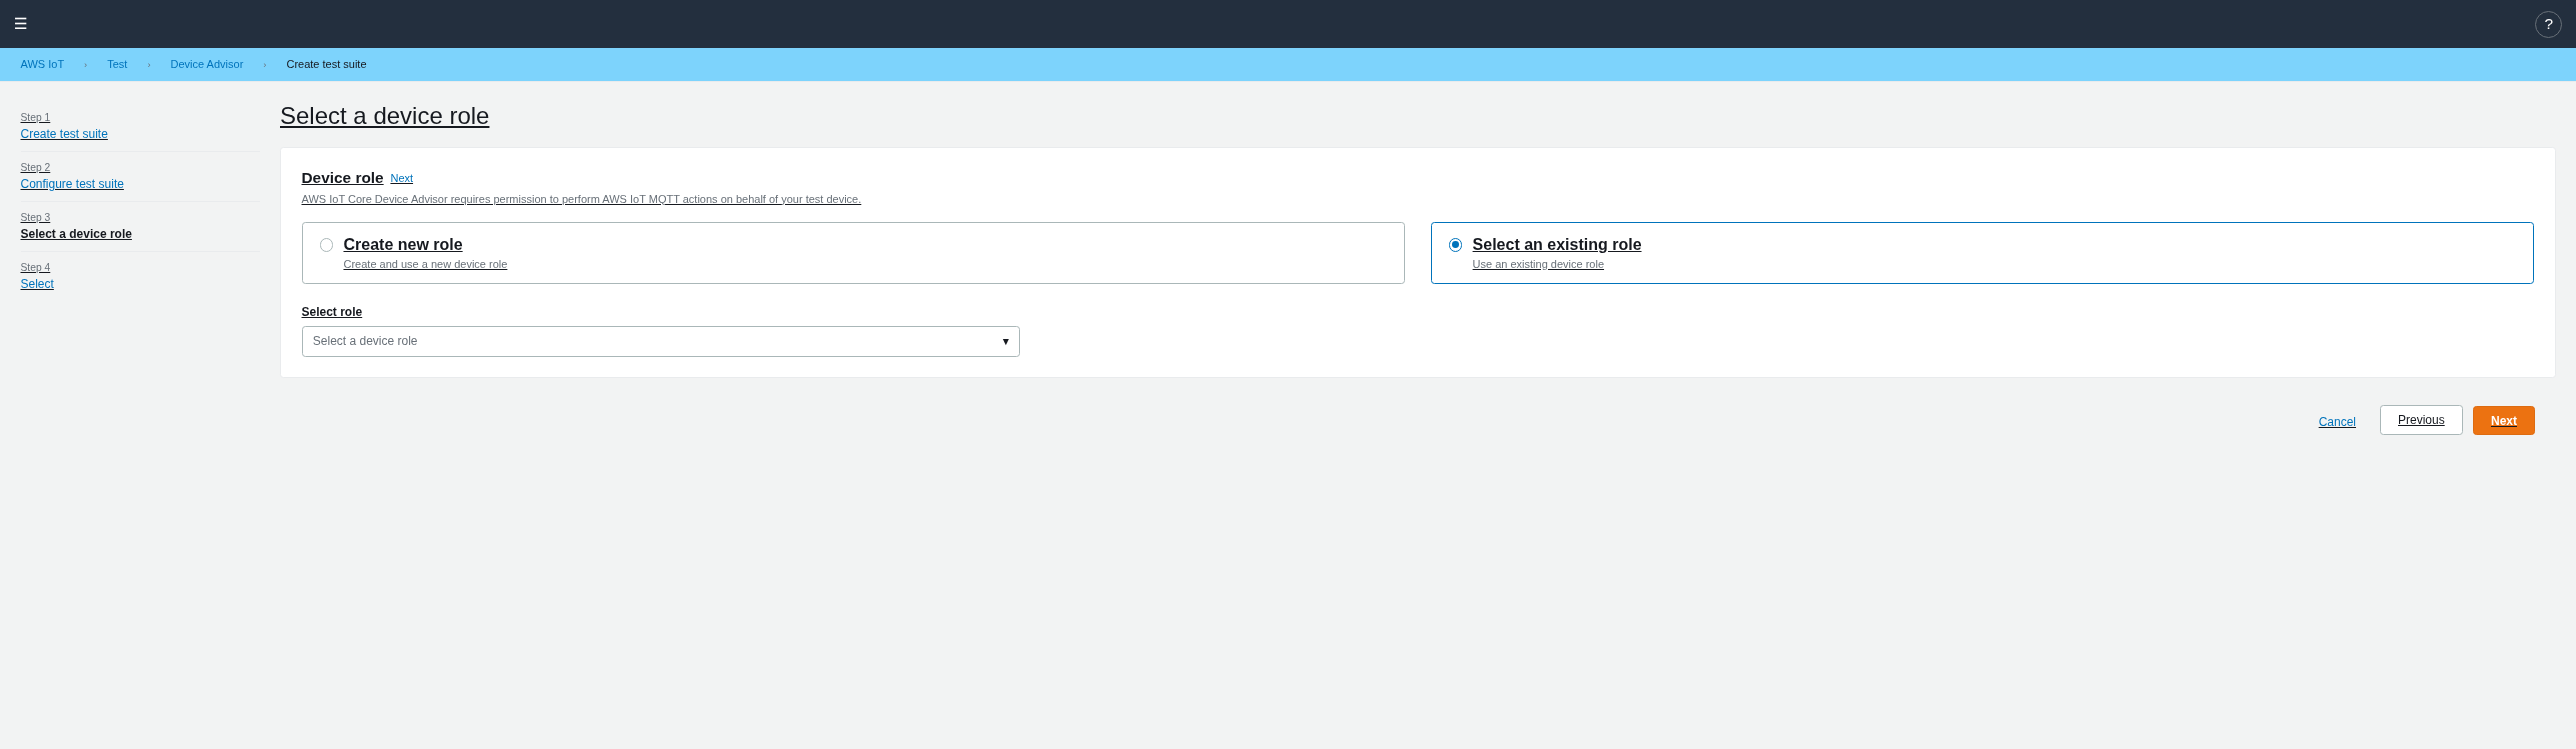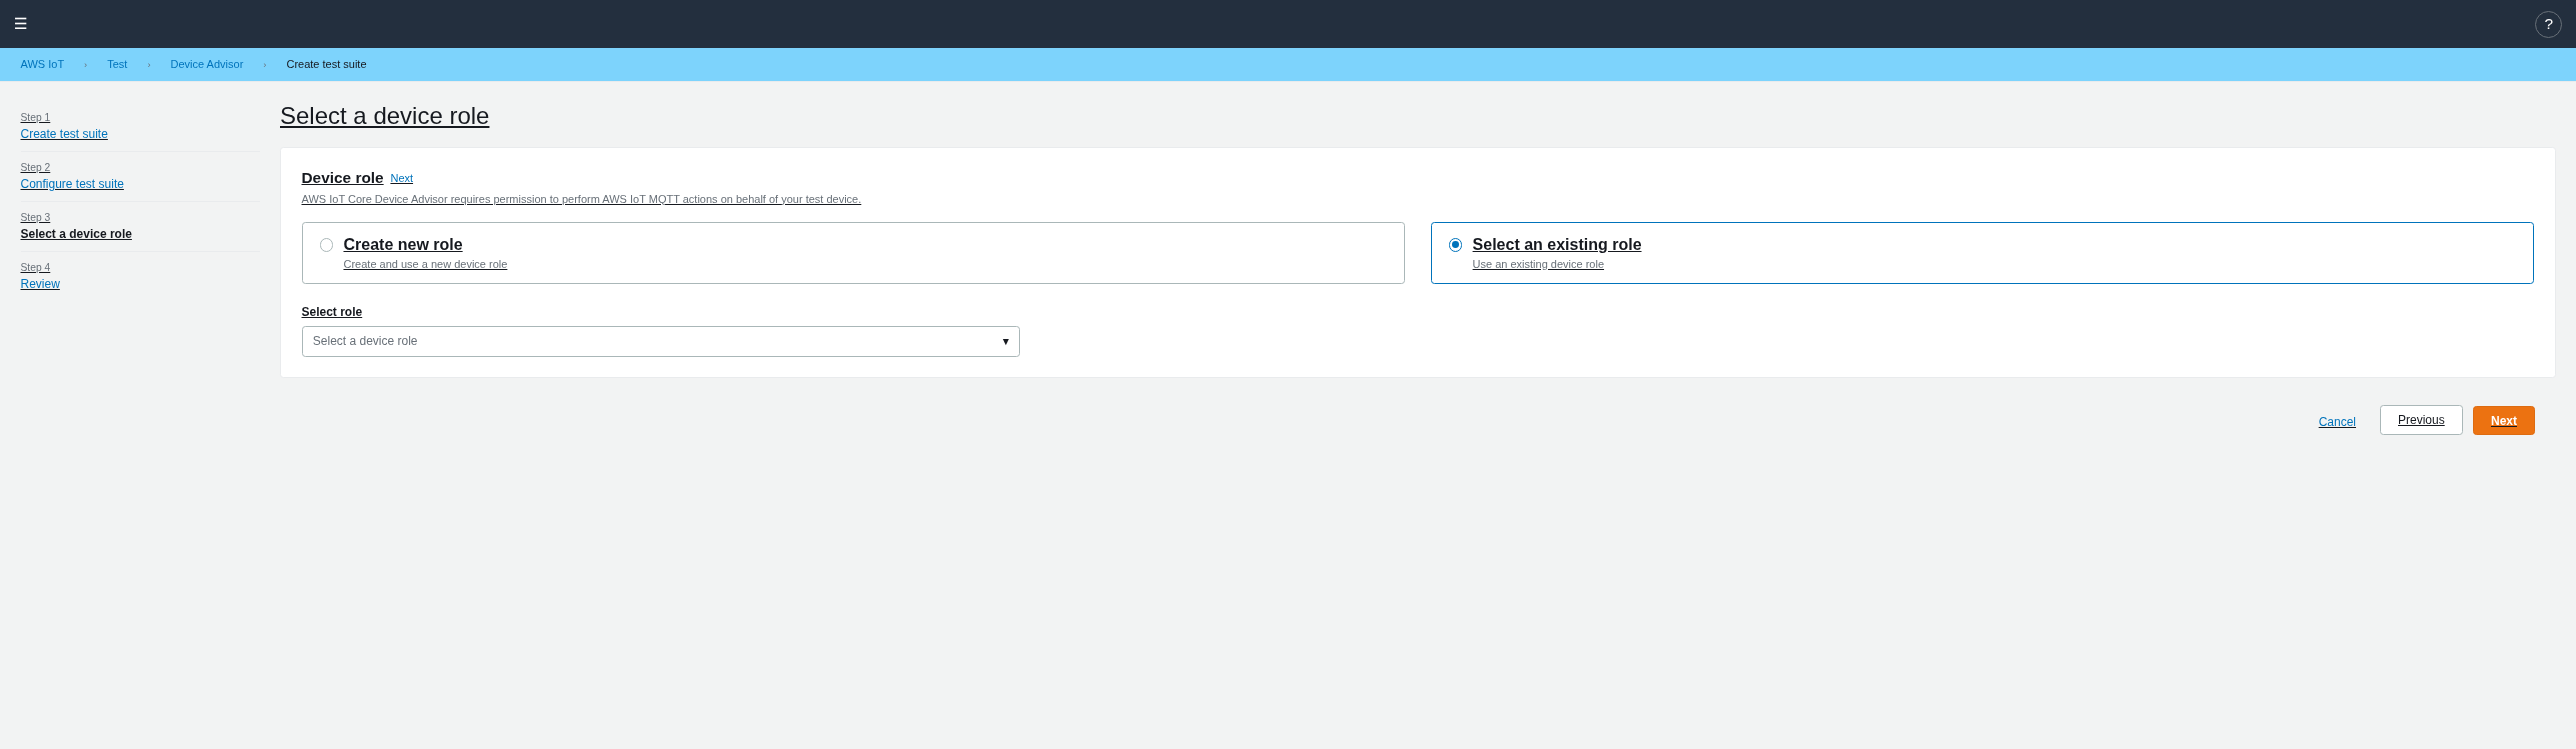--- a/index.html
+++ b/index.html
@@ -318,21 +318,21 @@
     <div class="sidebar-step">
       <div class="step-number">Step 2</div>
       <a class="step-link">Configure test suite</a>
     </div>
     <div class="sidebar-step">
       <div class="step-number">Step 3</div>
       <span class="step-current">Select a device role</span>
     </div>
     <div class="sidebar-step">
       <div class="step-number">Step 4</div>
-      <a class="step-link">Review</a>
+      <a class="step-link">Select</a>
     </div>
   </div>
 
   <div class="content-area">
     <h1 class="page-title">Select a device role</h1>
 
     <div class="card">
       <div class="card-header">
         <span class="card-title">Device role</span>
         <a class="info-link">Next</a>

